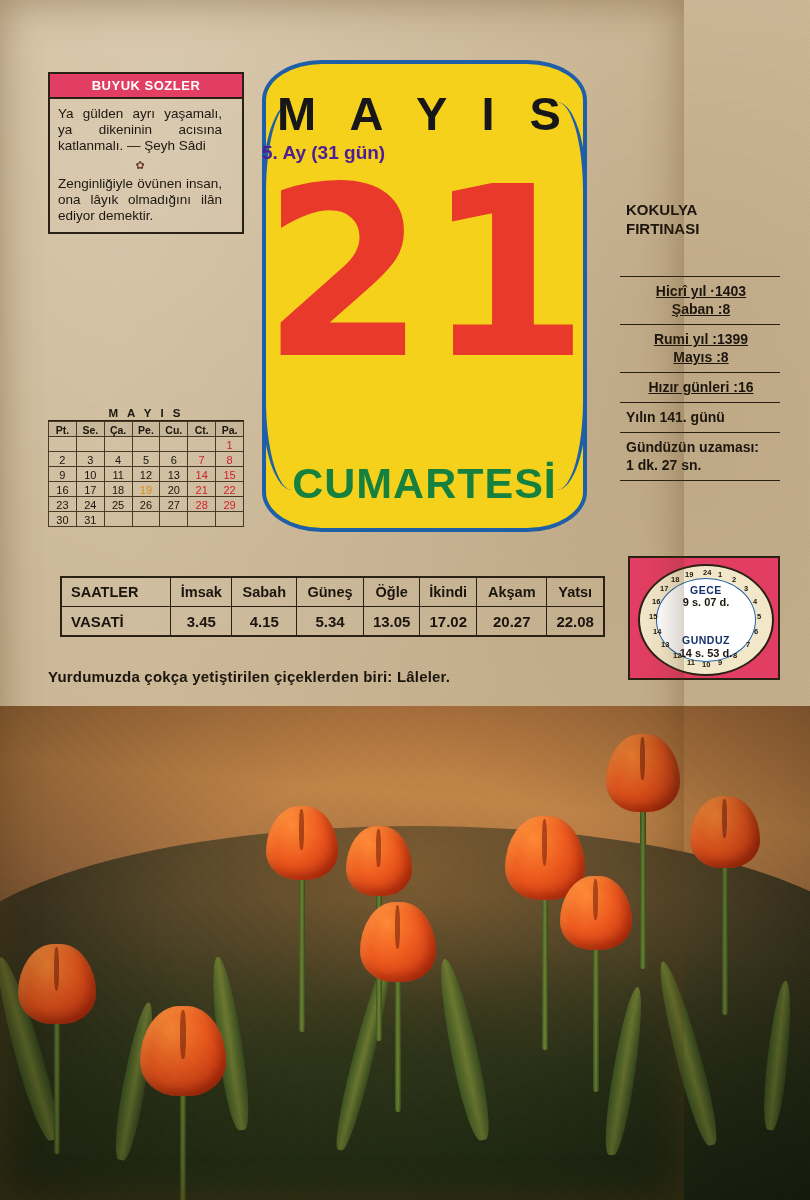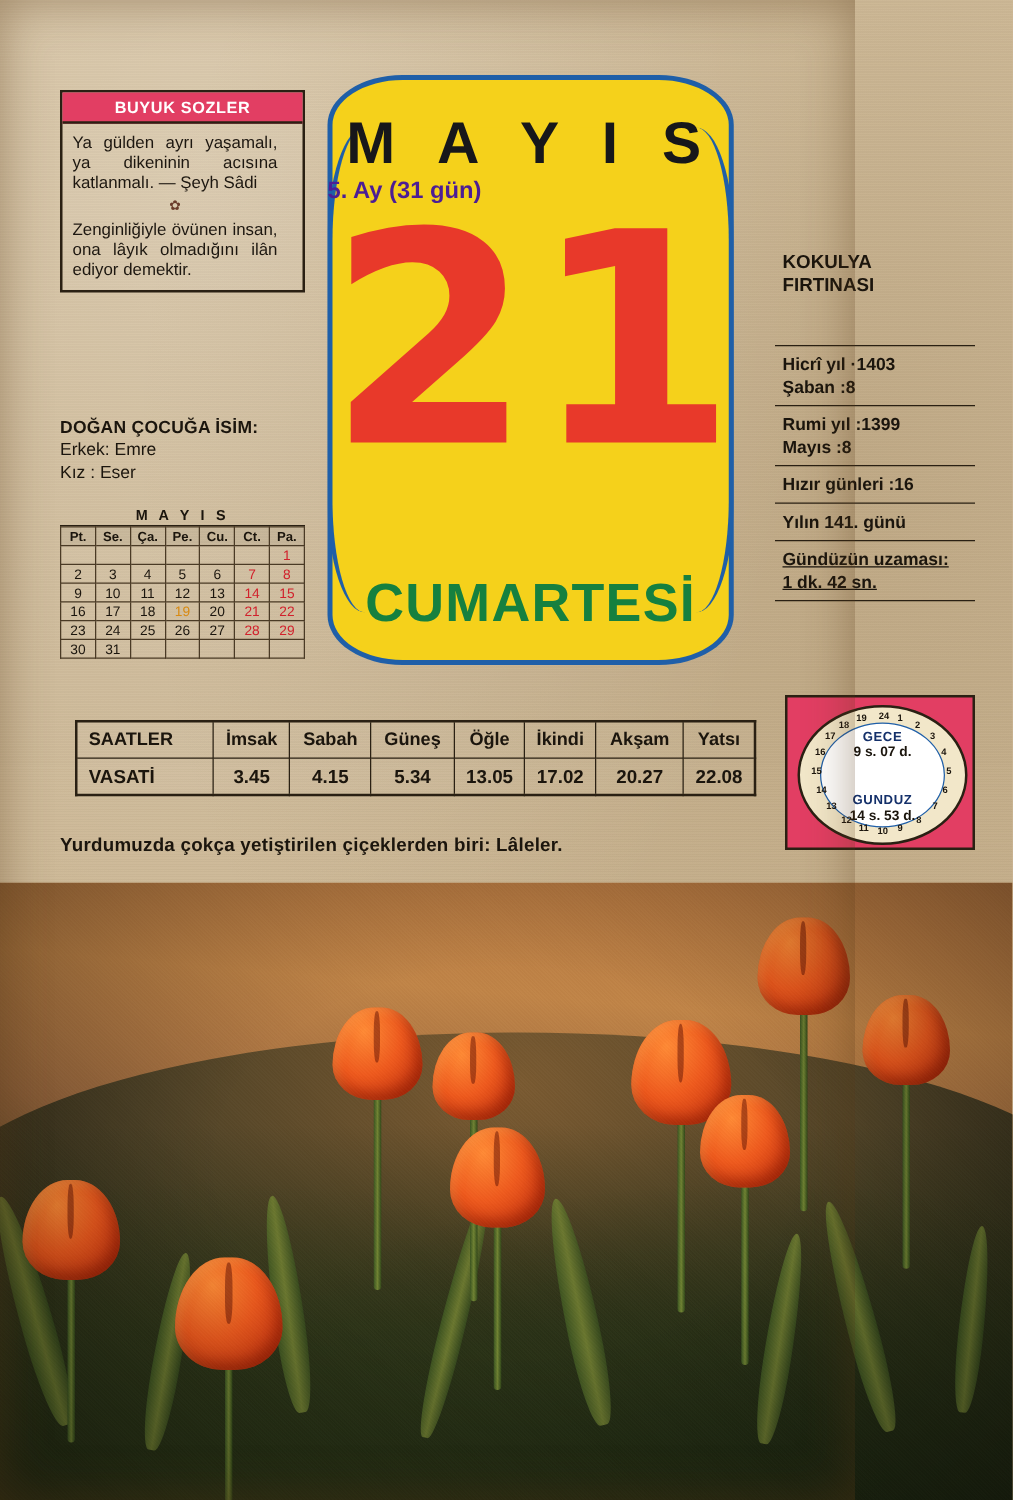--- a/index.html
+++ b/index.html
@@ -104,22 +104,22 @@
   .yearbox .y{font-size:23px;font-weight:bold;letter-spacing:2px;}
   .yearbox .l1{font-size:22px;font-weight:bold;letter-spacing:1px;line-height:23px;}
   .yearbox .l2{font-size:22px;font-weight:bold;letter-spacing:1px;line-height:23px;}
   .yearbox .l3{font-size:17px;font-weight:bold;letter-spacing:1px;line-height:20px;}
 
   .stormbox{position:absolute;left:626px;top:200px;width:150px;text-align:left;color:#1b150d;}
   .stormbox div{font-size:15px;font-weight:bold;line-height:19px;}
 
   .rlist{position:absolute;left:620px;top:276px;width:160px;color:#1b150d;}
   .rrow{border-top:1.5px solid #2a2013;padding:5px 4px 6px 6px;}
-  .rrow:last-child{border-bottom:1.5px solid #2a2013;text-decoration:underline;}
-  .rline{display:flex;justify-content:flex-start;font-size:14px;line-height:18px;font-weight:bold;}
+  .rrow:last-child{border-bottom:1.5px solid #2a2013;}
+  .rline{display:flex;justify-content:center;font-size:14px;line-height:18px;font-weight:bold;text-decoration:underline;}
   .rline .lab{font-weight:bold;}
   .rline .val{font-weight:bold;}
   .rsingle{font-size:14px;font-weight:bold;line-height:18px;}
 
   
   .times{
     position:absolute;left:60px;top:560px;width:545px;
     border-collapse:collapse;border:2px solid #2a2013;
     background:rgba(255,255,255,0.05);
     margin-top:16px;
@@ -218,31 +218,20 @@
 
     <div class="quote-box">
       <div class="quote-head">BUYUK SOZLER</div>
       <div class="quote-body">
         <p>Ya gülden ayrı yaşamalı, ya dikeninin acısına katlanmalı. — Şeyh Sâdi</p>
         <div class="quote-sep">✿</div>
         <p>Zenginliğiyle övünen insan, ona lâyık olmadığını ilân ediyor demektir.</p>
       </div>
     </div>
 
-    <div class="name-block">
-      <div class="name-title">DOĞAN ÇOCUĞA İSİM:</div>
-      <div class="name-row">
-        <span>Erkek:</span>
-        <span>Emre</span>
-      </div>
-      <div class="name-row">
-        <span>Kız  :</span>
-        <span>Eser</span>
-      </div>
-    </div>
 
     <table class="mini">
       <caption>M A Y I S</caption>
       <thead>
         <tr>
           <th>Pt.</th>
           <th>Se.</th>
           <th>Ça.</th>
           <th>Pe.</th>
           <th>Cu.</th>
@@ -349,21 +338,21 @@
         <div class="rline">
           <span class="lab">Hızır günleri :</span>
           <span class="val">16</span>
         </div>
       </div>
       <div class="rrow">
         <div class="rsingle">Yılın 141. günü</div>
       </div>
       <div class="rrow">
         <div class="rsingle">Gündüzün uzaması:</div>
-        <div class="rsingle">1 dk. 42 sn.</div>
+        <div class="rsingle">1 dk. 27 sn.</div>
       </div>
     </div>
 
     <table class="times">
       <thead>
         <tr>
           <th class="rowlab">SAATLER</th>
           <th>İmsak</th>
           <th>Sabah</th>
           <th>Güneş</th>

